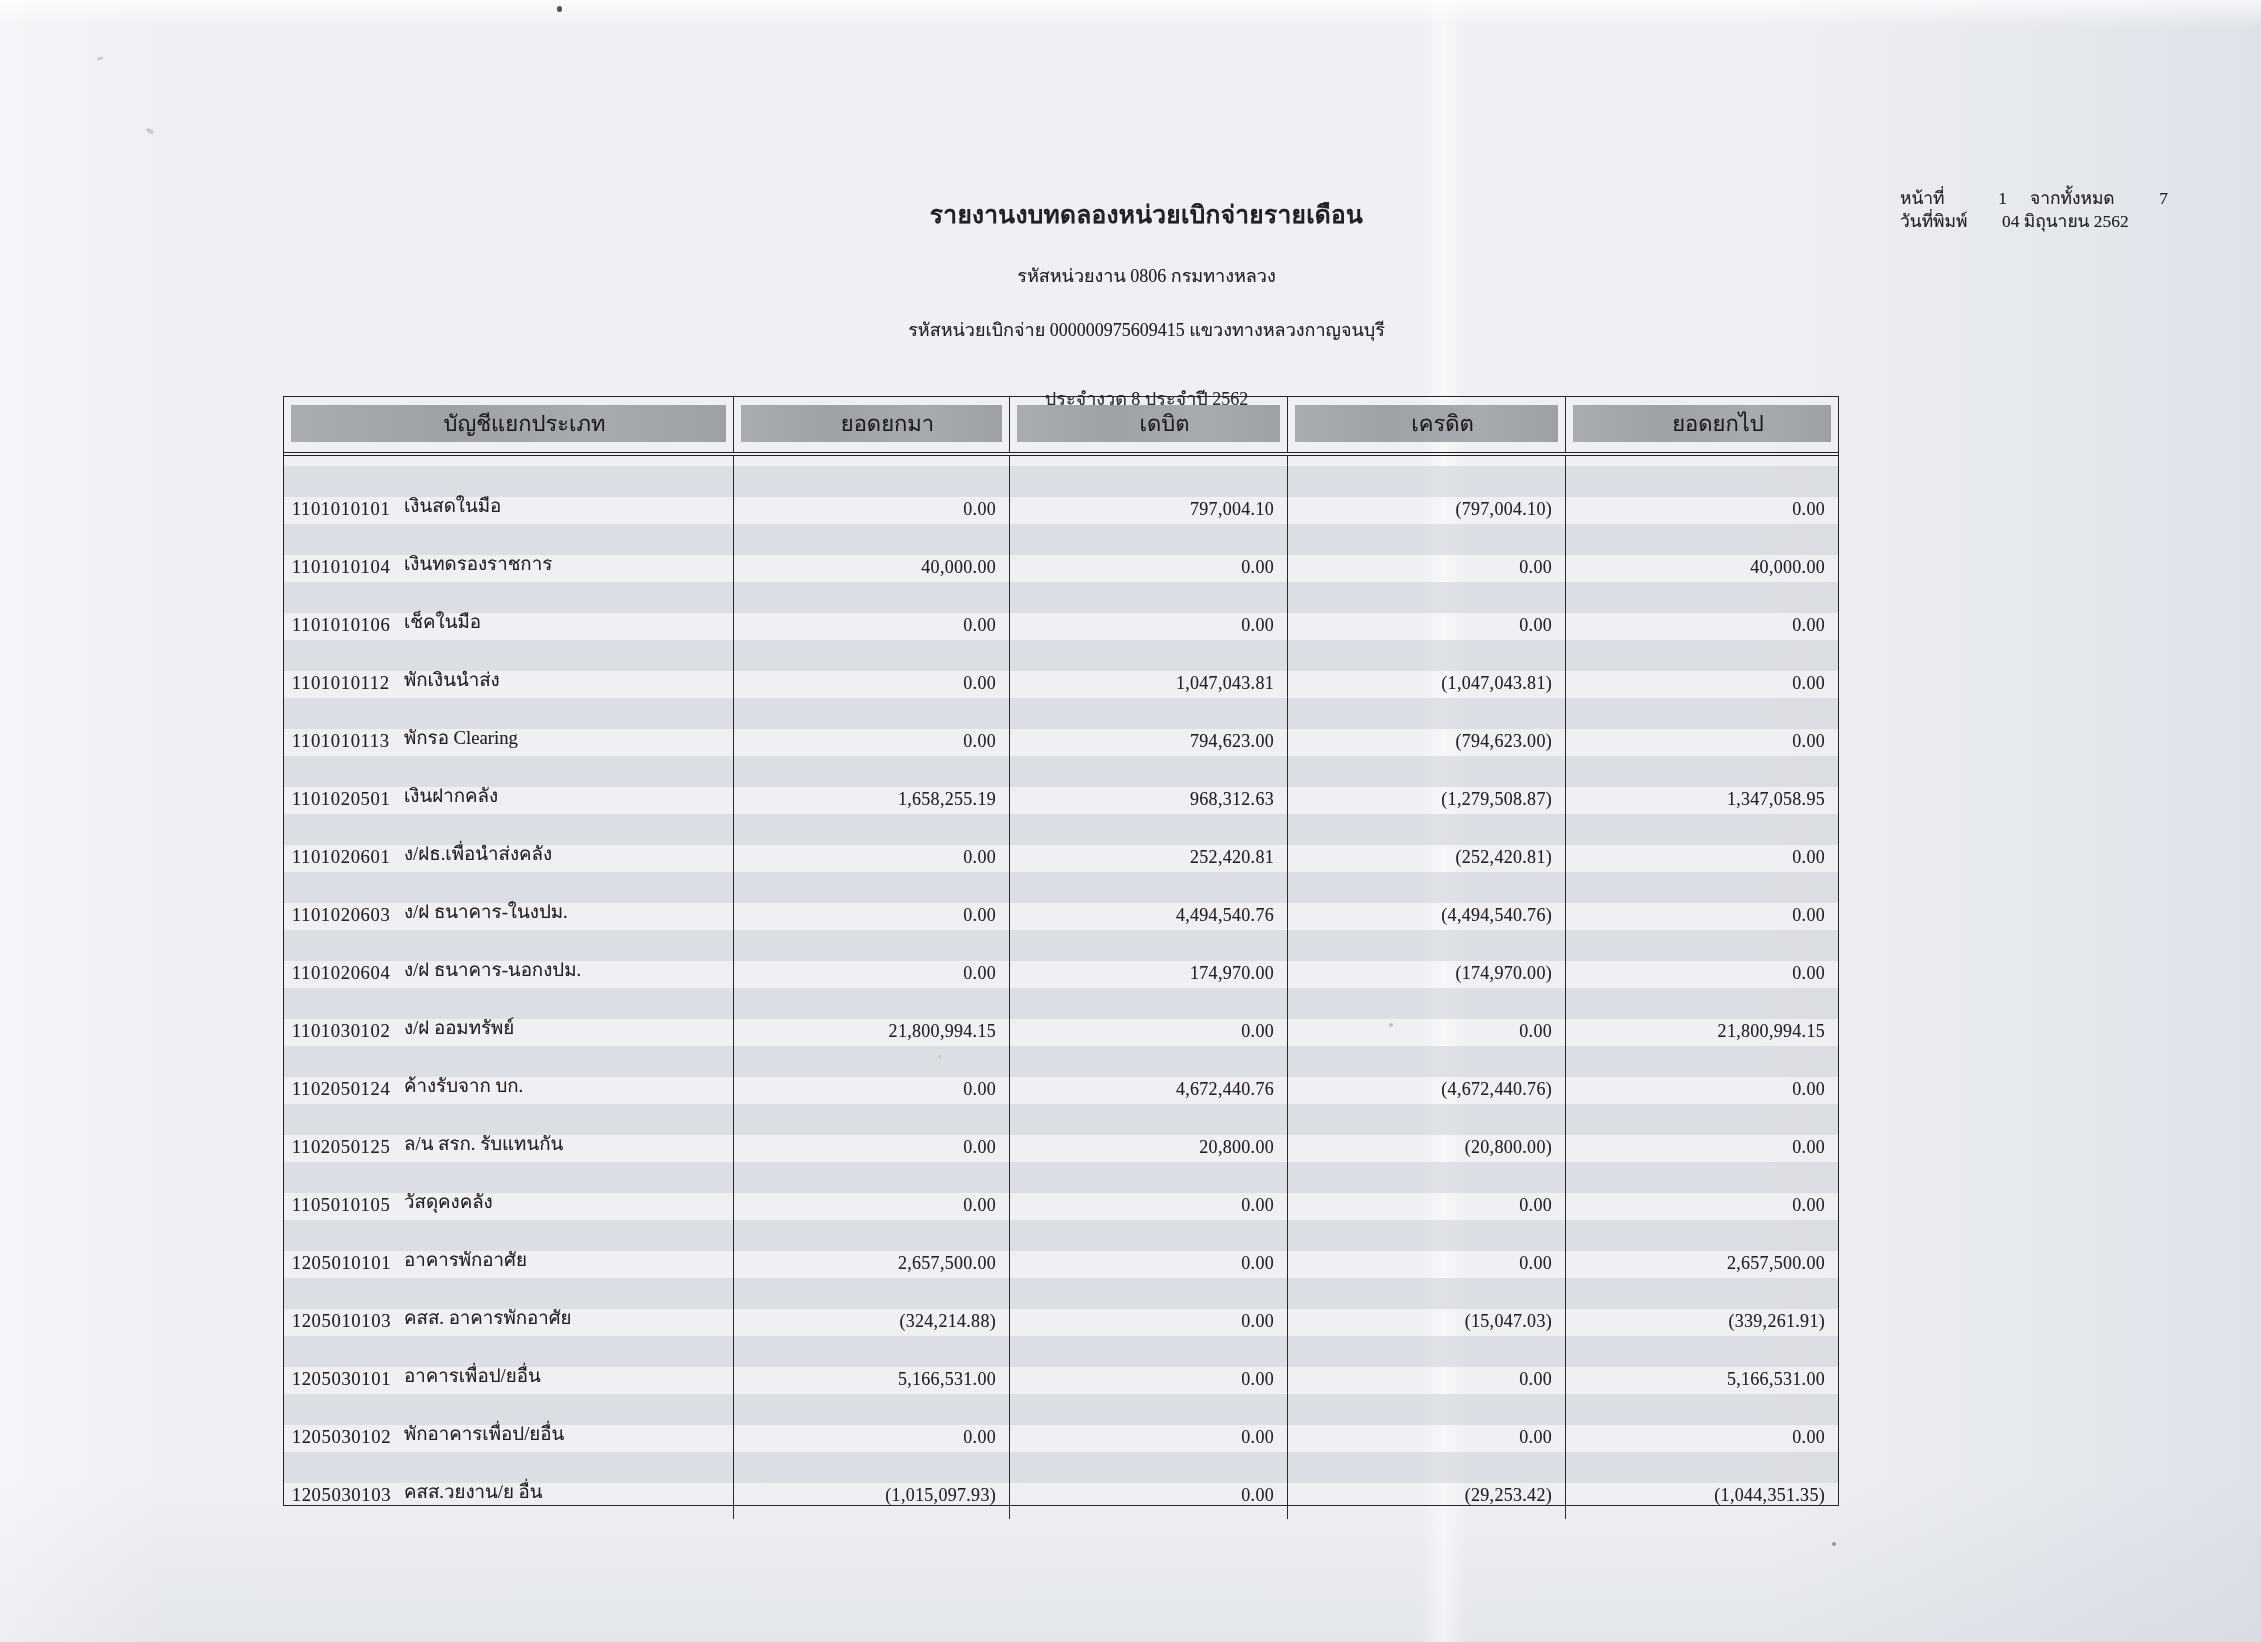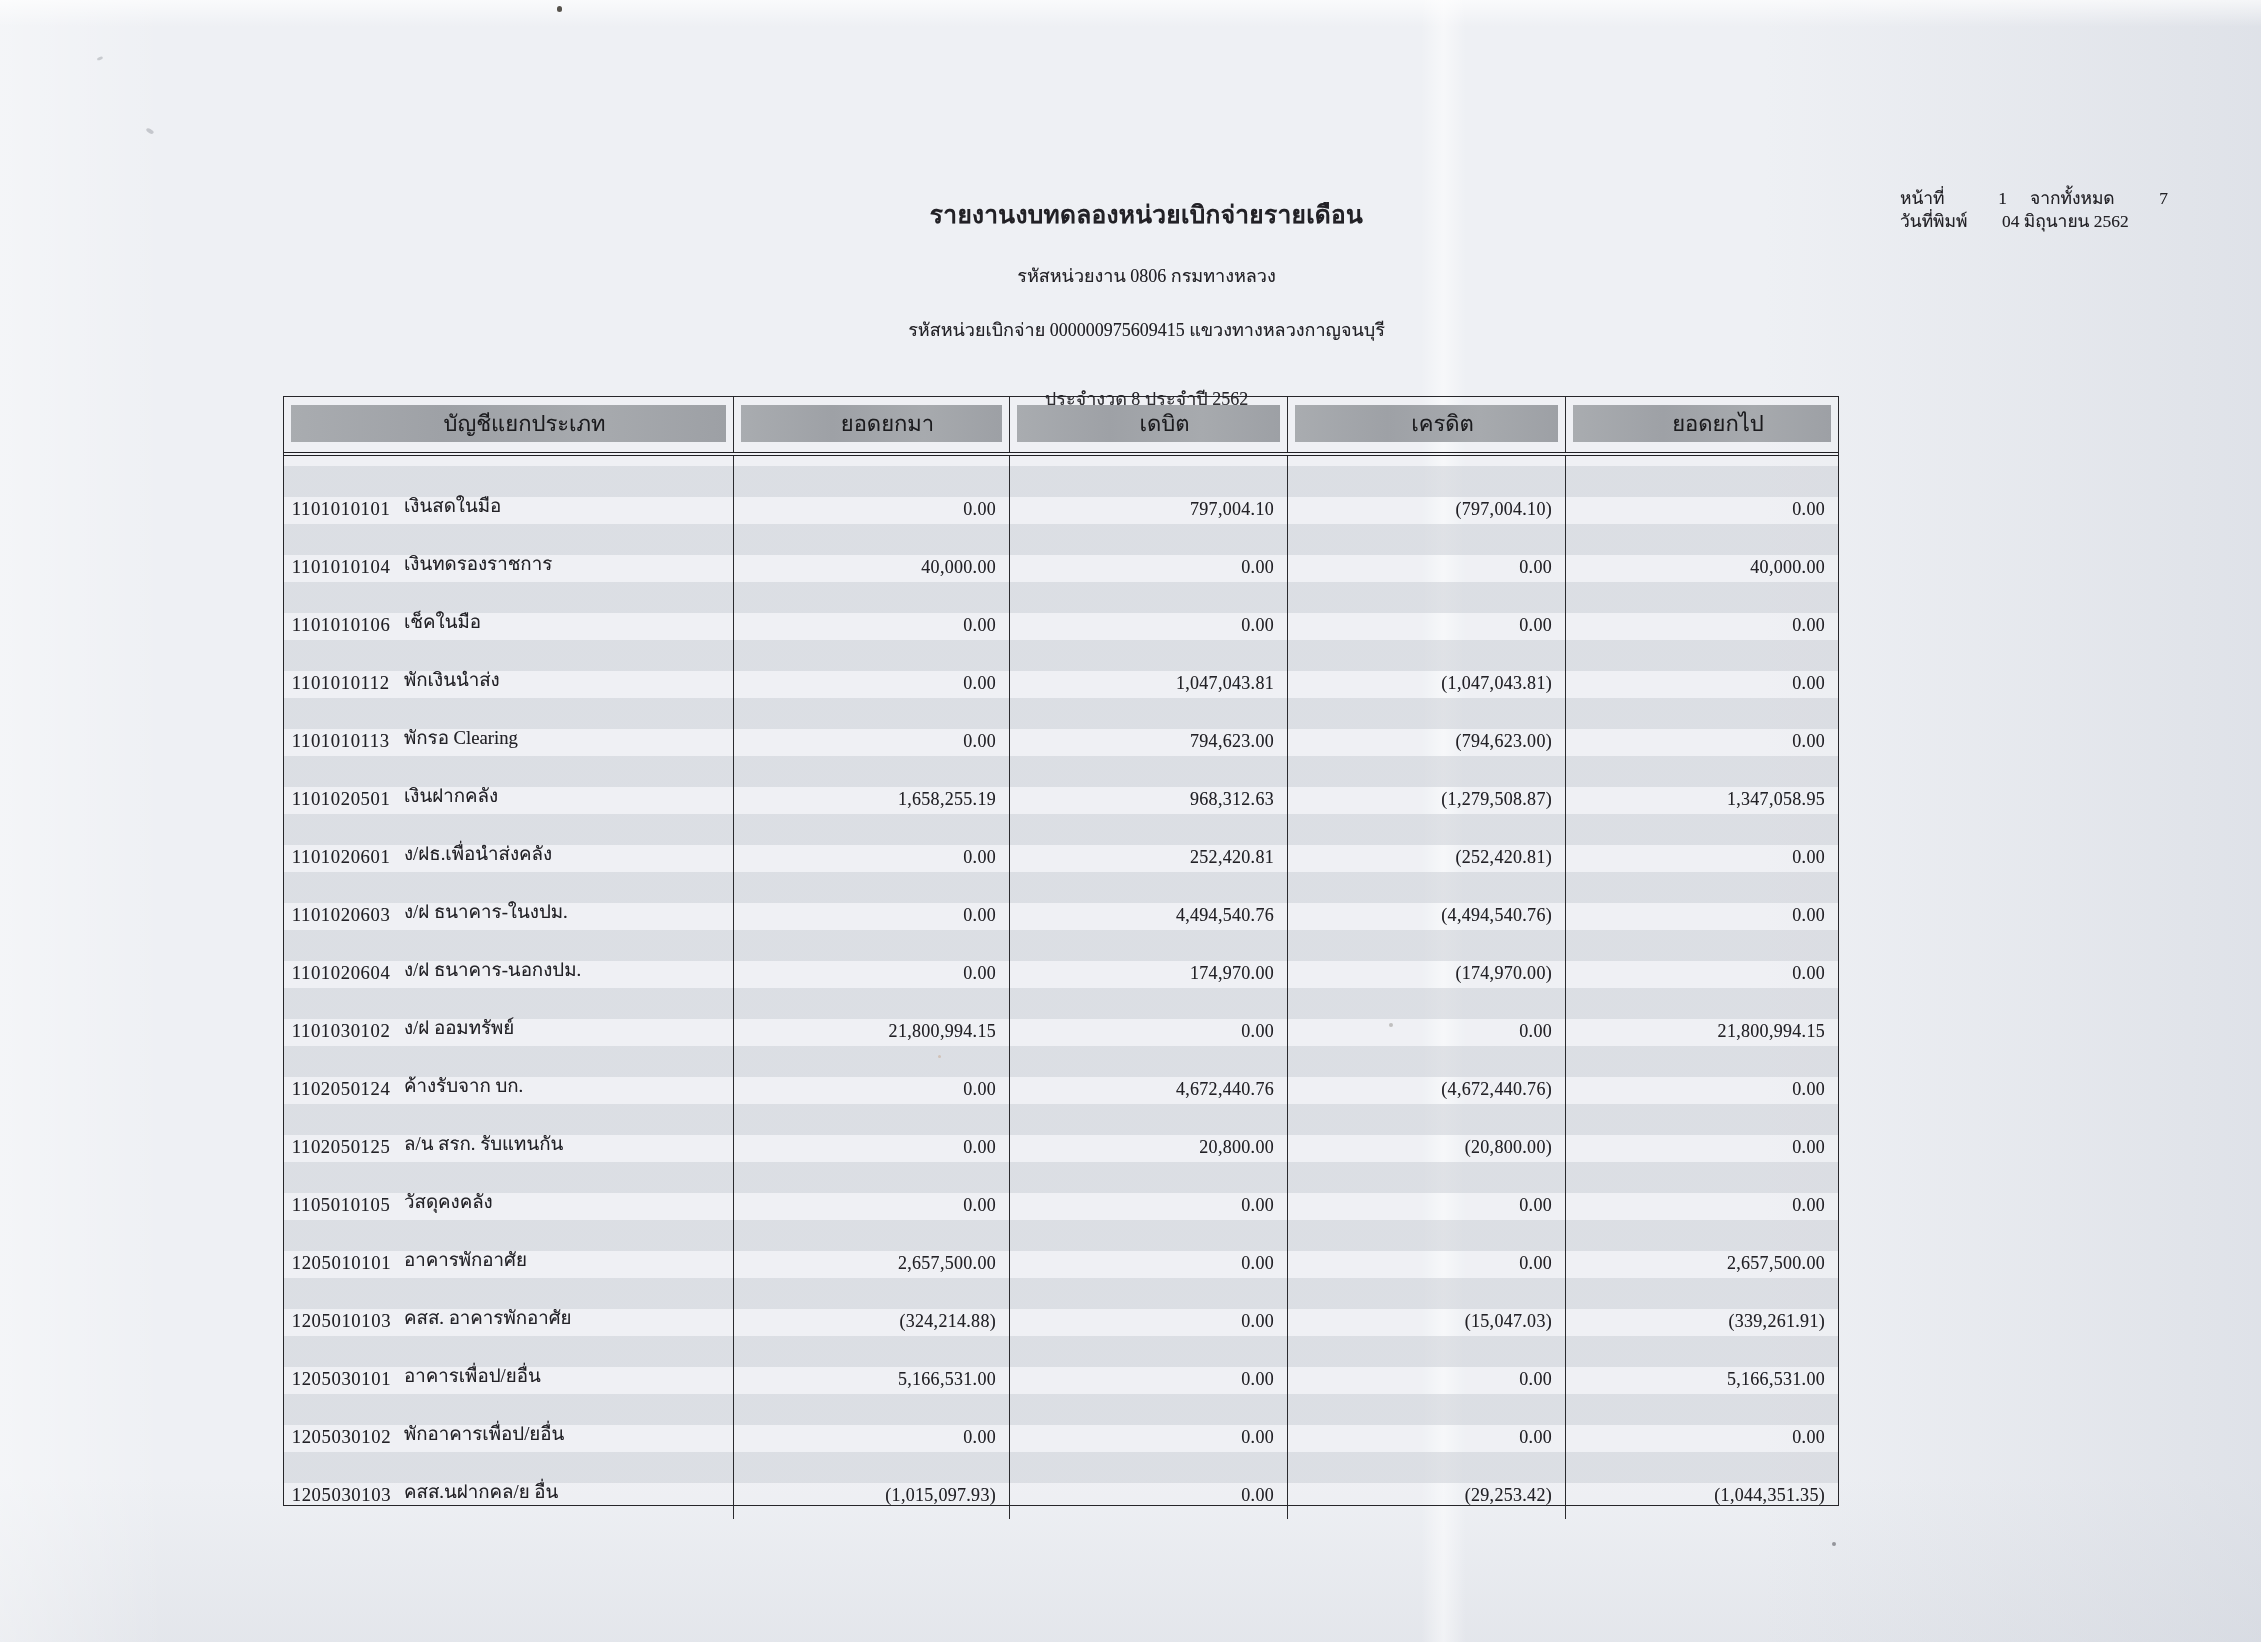--- a/index.html
+++ b/index.html
@@ -296,21 +296,21 @@
       <span class="aname">พักอาคารเพื่อป/ยอื่น</span>
     </div>
     <div class="cell c-num">0.00</div>
     <div class="cell c-num">0.00</div>
     <div class="cell c-num">0.00</div>
     <div class="cell c-num c-last">0.00</div>
   </div>
       <div class="trow">
     <div class="cell c-name">
       <span class="code">1205030103</span>
-      <span class="aname">คสส.นฝากคล/ย อื่น</span>
+      <span class="aname">คสส.วยงาน/ย อื่น</span>
     </div>
     <div class="cell c-num">(1,015,097.93)</div>
     <div class="cell c-num">0.00</div>
     <div class="cell c-num">(29,253.42)</div>
     <div class="cell c-num c-last">(1,044,351.35)</div>
   </div>
     </div>
 </div>
 
 

